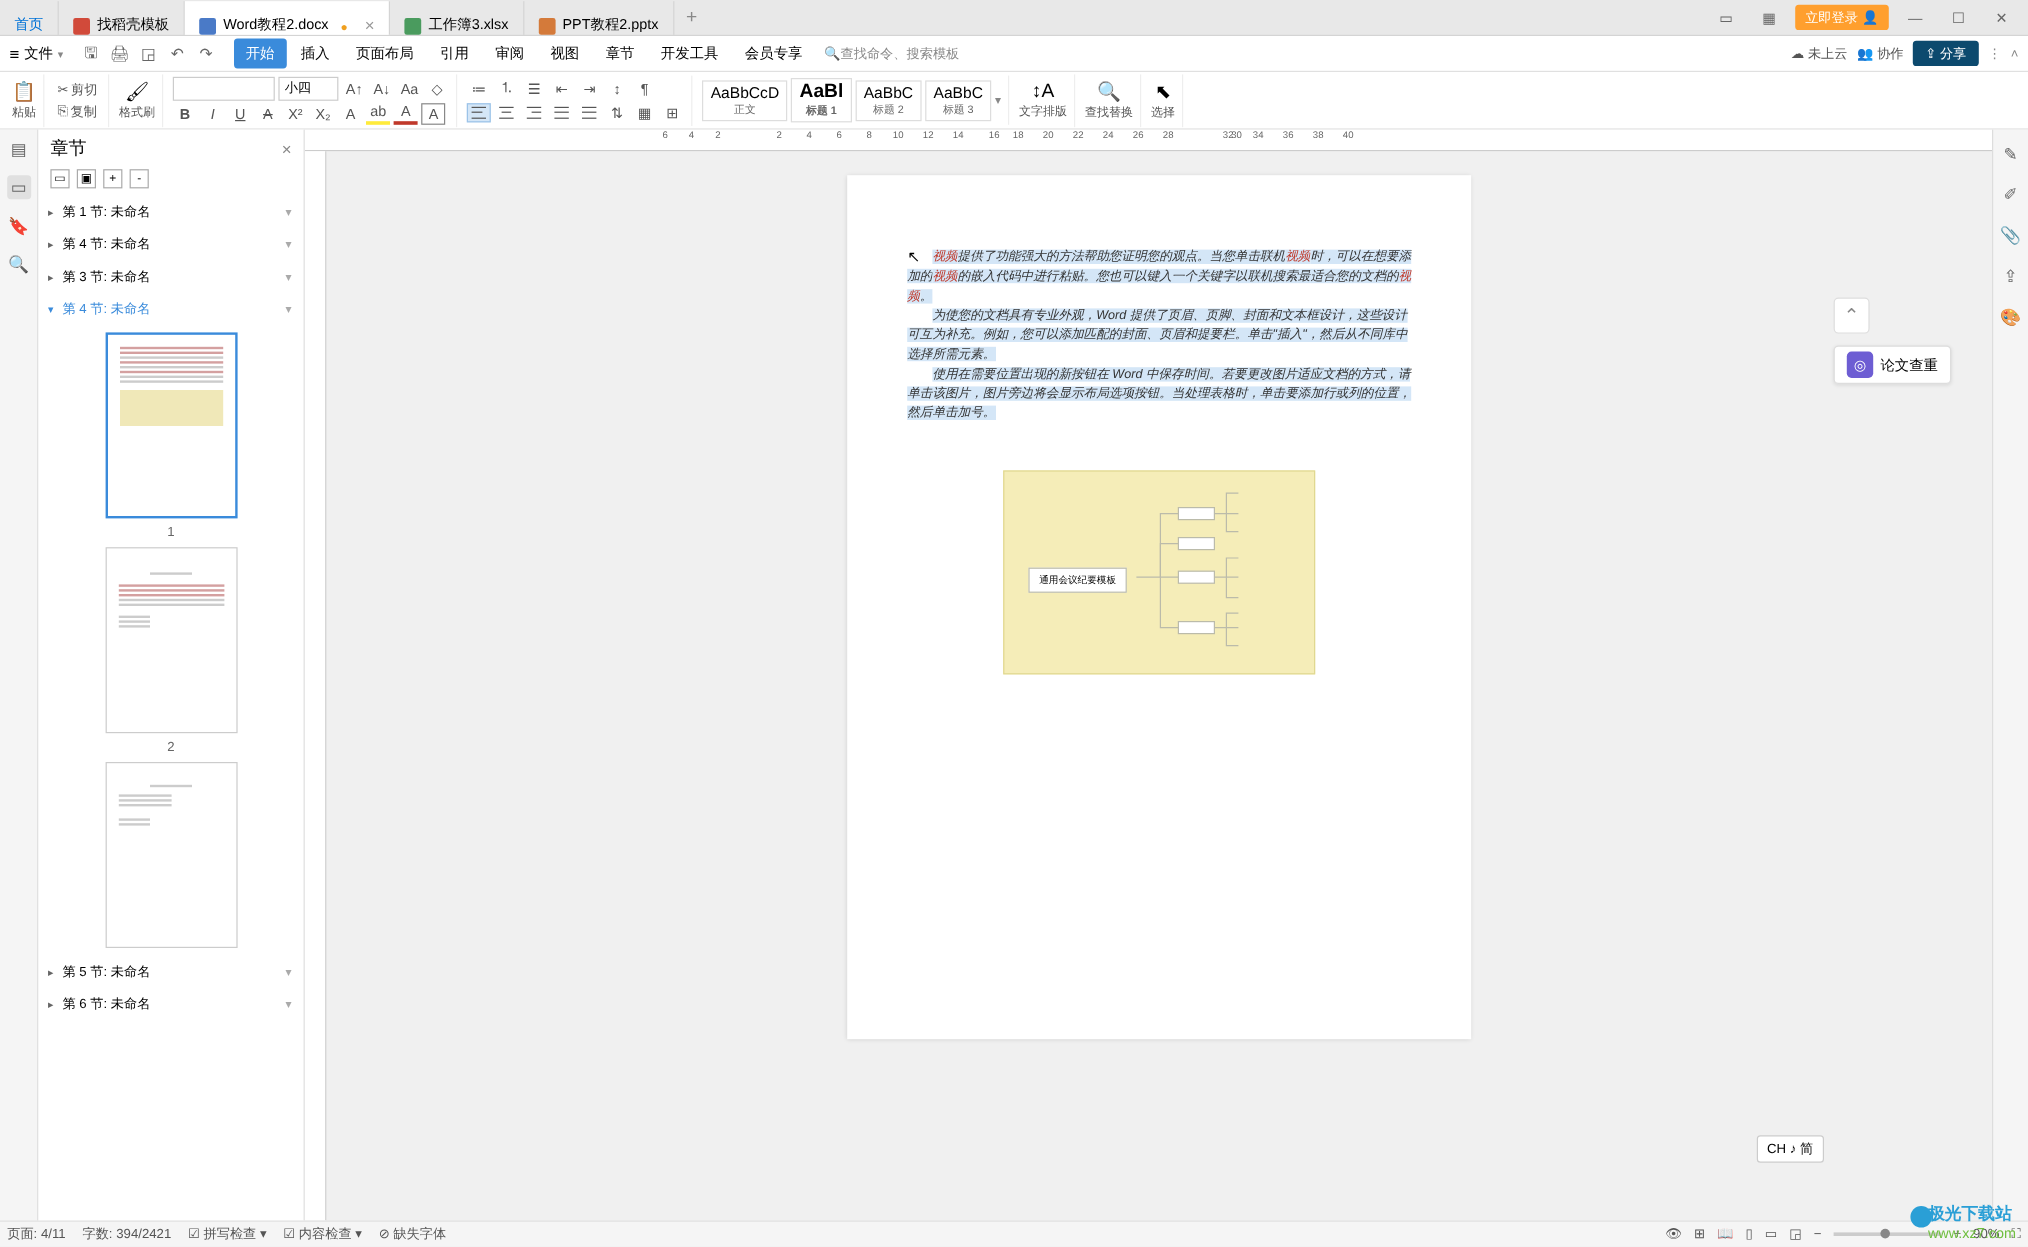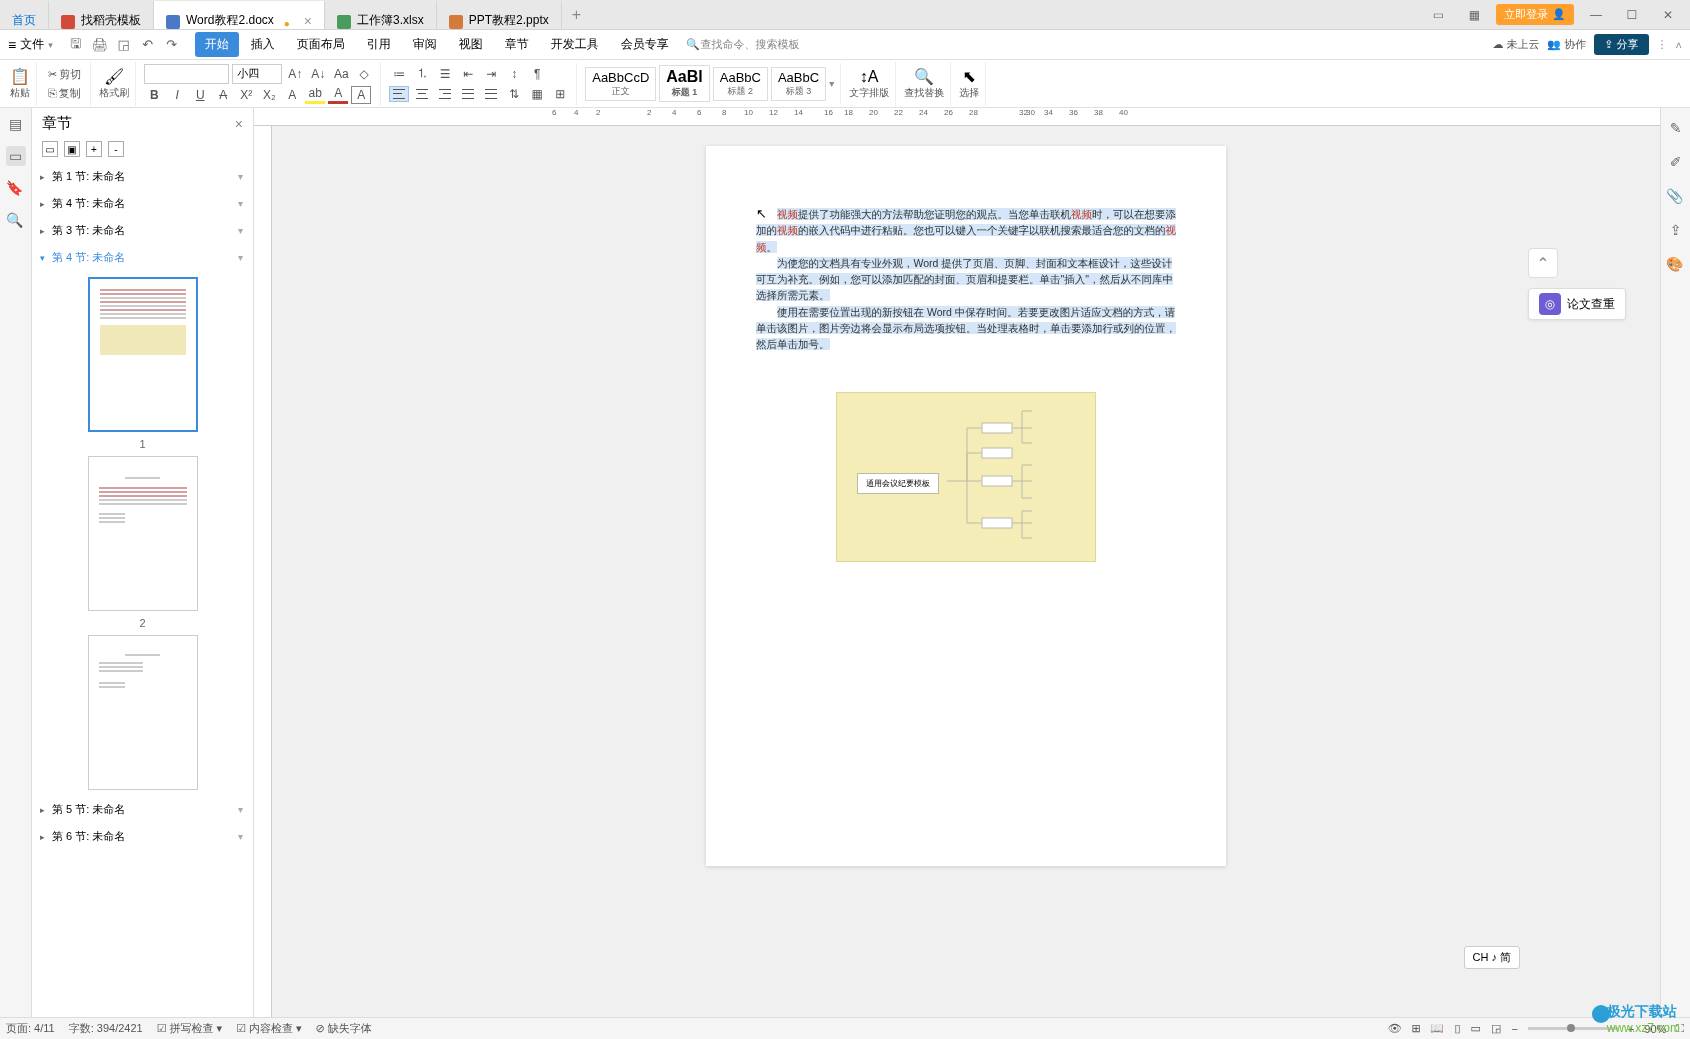--- a/index.html
+++ b/index.html
@@ -85,21 +85,21 @@
 .thumb-text.g { background: #ccc; }
 .thumb-img { background: #f0e8b8; height: 30px; margin-top: 6px; }
 
 
 .canvas-area { flex: 1; background: #f0f0f0; position: relative; overflow: hidden; }
 .h-ruler { height: 18px; background: #fff; border-bottom: 1px solid #ccc; position: relative; font-size: 8px; color: #666; }
 .v-ruler { width: 18px; background: #fff; border-right: 1px solid #ccc; position: absolute; left: 0; top: 18px; bottom: 0; }
 .ruler-tick { position: absolute; font-size: 8px; }
 .page-scroll { position: absolute; left: 18px; right: 0; top: 18px; bottom: 0; overflow: auto; }
 .page { width: 520px; min-height: 720px; background: #fff; margin: 20px auto; box-shadow: 0 1px 4px rgba(0,0,0,0.15); padding: 60px 50px; position: relative; }
-.doc-text { font-size: 10.5px; line-height: 1.55; color: #333; text-indent: 2em; }
+.doc-text { font-size: 10.5px; line-height: 1.55; color: #333; text-indent: 2em; font-style: italic; }
 .doc-text .sel { background: #d4e6f7; }
 .doc-text .red { color: #c0392b; }
 .cursor-arrow { position: absolute; top: 60px; left: 50px; font-size: 13px; color: #000; }
 .doc-image { width: 260px; height: 170px; background: #f5edb8; margin: 40px auto 0; border: 1px solid #e0d890; position: relative; }
 .doc-image-inner { position: absolute; inset: 10px; }
 
 
 .float-right { position: absolute; right: 34px; top: 140px; display: flex; flex-direction: column; gap: 10px; }
 .float-btn { background: #fff; border: 1px solid #ddd; border-radius: 4px; width: 30px; height: 30px; display: flex; align-items: center; justify-content: center; cursor: pointer; color: #888; }
 .float-card { background: #fff; border: 1px solid #ddd; border-radius: 4px; display: flex; align-items: center; gap: 6px; padding: 4px 10px; font-size: 12px; cursor: pointer; box-shadow: 0 1px 3px rgba(0,0,0,0.08); }

